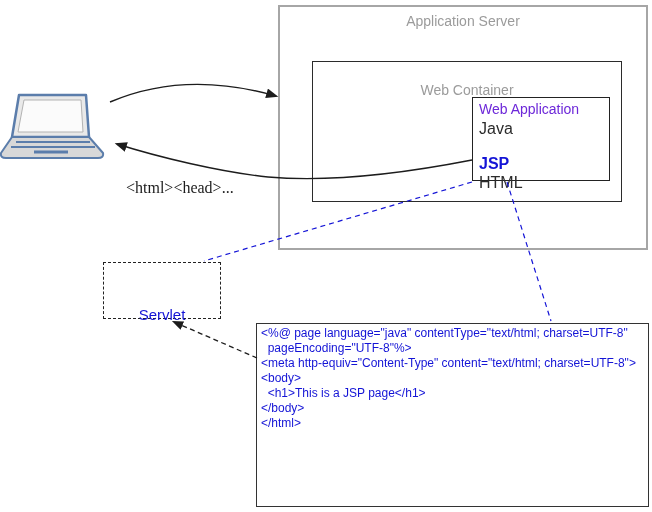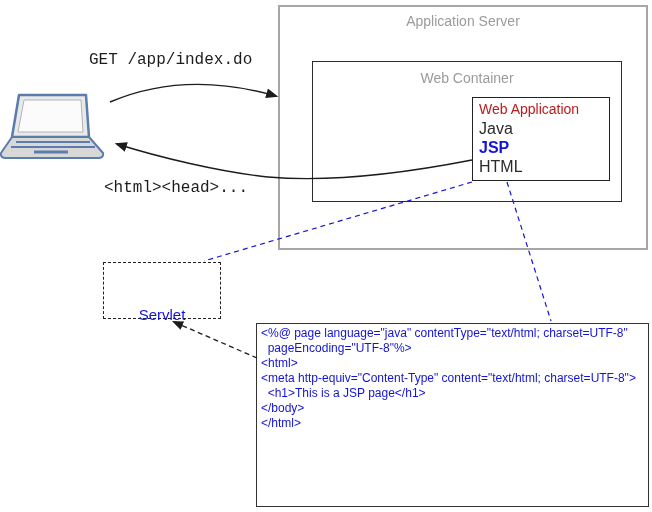--- a/index.html
+++ b/index.html
@@ -8,38 +8,38 @@
     font-family:"Liberation Sans",sans-serif;color:var(--ink,#1c1c1c);
   }
   .box{position:absolute;box-sizing:border-box;background:transparent;}
   .box-title{text-align:center;font-size:14px;}
   .gray-title{color:var(--gray-title,#9b9b9b);}
   
   .app-server{left:278px;top:5px;width:370px;height:245px;border:2px solid var(--gray-border,#a6a6a6);}
   .app-server .box-title{padding-top:6px;}
   
   .web-container{left:312px;top:61px;width:310px;height:141px;border:1.5px solid #2b2b2b;}
-  .web-container .box-title{padding-top:8px;}
+  .web-container .box-title{padding-top:8px;margin-top:12px;}
   
   .web-app{left:472px;top:97px;width:138px;height:84px;border:1.5px solid #222;background:#fff;padding:3px 0 0 6px;}
-  .web-app .wa-title{font-size:14px;color:#b91c1c;margin-bottom:2px;}
+  .web-app .wa-title{font-size:14px;color:#6d28d9;margin-bottom:2px;}
   .wa-item{font-family:Liberation Sans, sans-serif;font-size:16px;line-height:19px;color:#2b2b2b;white-space:pre;}
-  .wa-item.em{color:var(--blue,#1414d6);font-weight:bold;}
+  .wa-item.em{color:var(--blue,#1414d6);font-weight:bold;margin-top:16px;}
   
   .servlet-box{left:103px;top:262px;width:118px;height:57px;border:1.5px dashed #222;
     display:flex;align-items:center;justify-content:center;}
   .servlet-box .servlet-label{color:var(--blue,#1414d6);font-size:15px;margin-top:48px;}
   
   .code-box{left:256px;top:323px;width:393px;height:184px;border:1.5px solid #333;background:#fff;padding:2px 2px 0 4px;}
   .code-line{font-family:"Liberation Sans",sans-serif;font-size:12px;line-height:15px;
     color:var(--blue,#1414d6);white-space:pre;}
   
   .msg-label{position:absolute;font-family:"Liberation Mono",monospace;font-size:16px;color:#1c1c1c;white-space:pre;}
   .request-label{left:89px;top:51px;}
-  .response-label{left:104px;top:179px;}
+  .response-label{left:126px;top:179px;font-family:Liberation Serif, serif;}
   
   .overlay{position:absolute;left:0;top:0;width:652px;height:512px;pointer-events:none;}
   .stroke-ink{stroke:var(--ink,#1c1c1c);stroke-width:1.4;fill:none;}
   .stroke-ink-dashed{stroke:var(--ink,#1c1c1c);stroke-width:1.3;fill:none;stroke-dasharray:5 3.5;}
   .stroke-blue-dashed{stroke:var(--blue,#1414d6);stroke-width:1.2;fill:none;stroke-dasharray:5 4;}
   .arrow-fill{fill:var(--ink,#1c1c1c);}
   .laptop-bezel{fill:#e9e9e9;stroke:var(--laptop-stroke,#5b7dab);stroke-width:2.5;stroke-linejoin:round;}
   .laptop-screen{fill:var(--laptop-screen,#fbfbfb);stroke:#b3b3b3;stroke-width:1;}
   .laptop-body{fill:var(--laptop-body,#d8d8d8);stroke:var(--laptop-stroke,#5b7dab);stroke-width:2;stroke-linejoin:round;}
   .laptop-line{stroke:var(--laptop-stroke,#5b7dab);fill:none;}
@@ -64,28 +64,27 @@
     <div class="wa-item">HTML</div>
   </div>
 
   <div class="box servlet-box">
     <div class="servlet-label">Servlet</div>
   </div>
 
   <div class="box code-box">
     <div class="code-line">&lt;%@ page language="java" contentType="text/html; charset=UTF-8"</div>
     <div class="code-line">  pageEncoding="UTF-8"%&gt;</div>
-    <div class="code-line">&lt;html&gt;</div>
     <div class="code-line">&lt;meta http-equiv="Content-Type" content="text/html; charset=UTF-8"&gt;</div>
+    <div class="code-line">&lt;body&gt;</div>
     <div class="code-line">  &lt;h1&gt;This is a JSP page&lt;/h1&gt;</div>
     <div class="code-line">&lt;/body&gt;</div>
     <div class="code-line">&lt;/html&gt;</div>
   </div>
 
-  <div class="msg-label request-label">GET /app/index.do</div>
   <div class="msg-label response-label">&lt;html&gt;&lt;head&gt;...</div>
 
   <svg class="overlay" viewBox="0 0 652 512">
     <defs>
       <marker id="mArrow" viewBox="0 0 10 8" markerWidth="9" markerHeight="7" refX="8" refY="4" orient="auto">
         <path d="M0,0 L10,4 L0,8 Z" class="arrow-fill"></path>
       </marker>
     </defs>
 
     <g>

